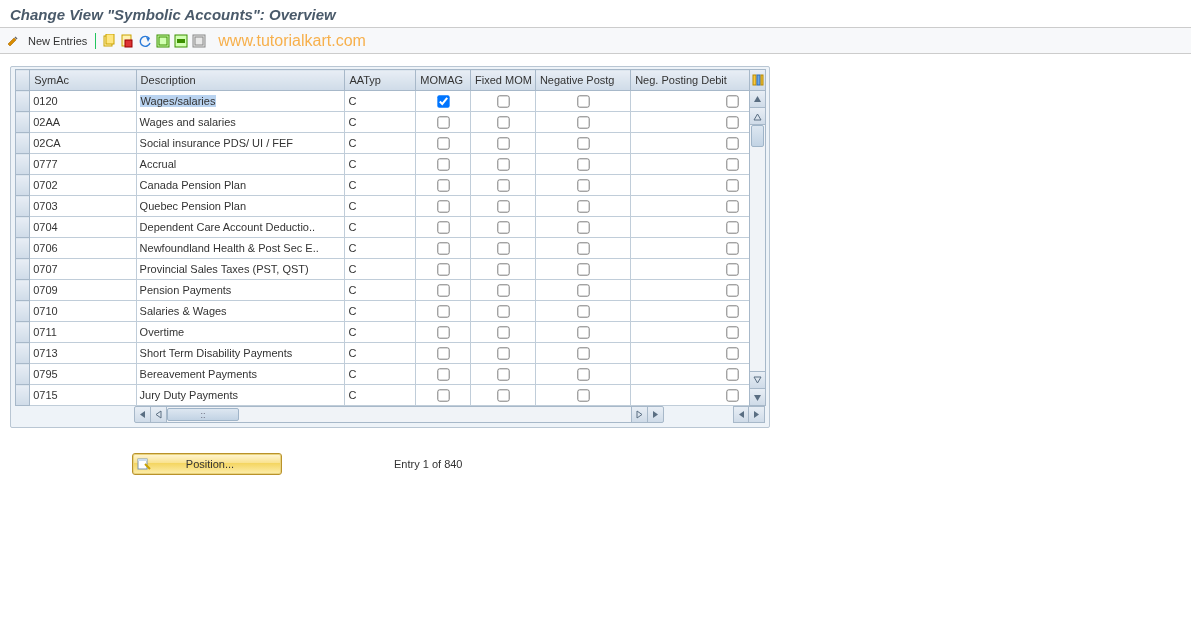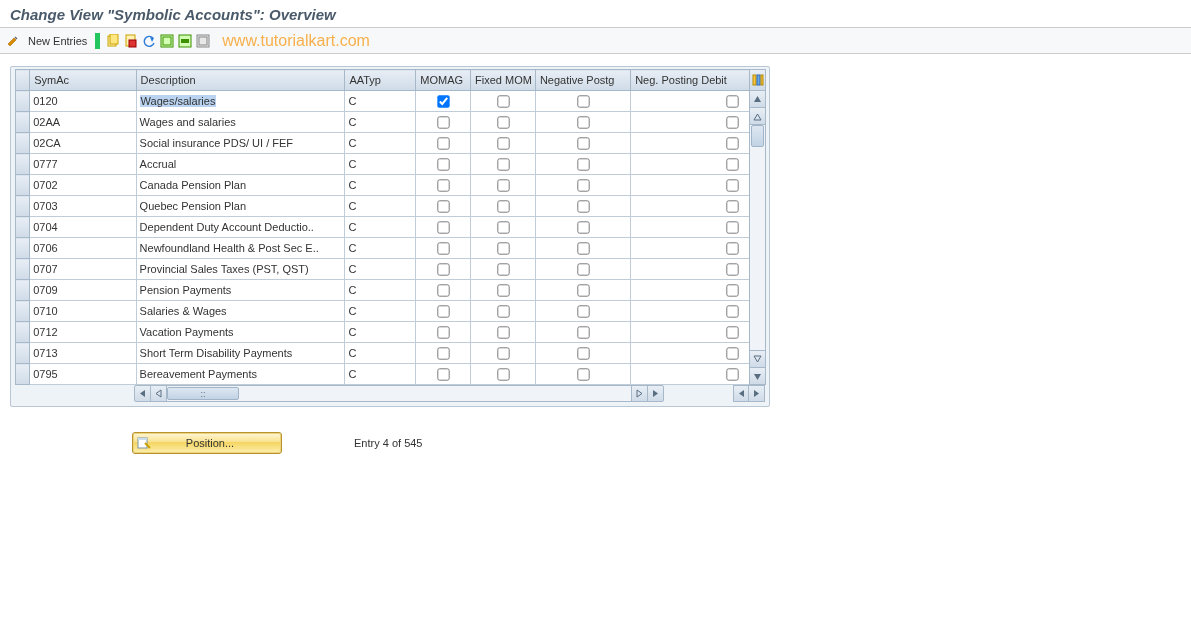--- a/index.html
+++ b/index.html
@@ -30,21 +30,21 @@
   }
   .toolbar .icon {
     width: 14px; height: 14px;
     display: flex; align-items: center; justify-content: center;
     cursor: pointer;
   }
   .new-entries-btn {
     padding: 2px 8px 2px 4px;
     cursor: pointer;
     display: flex; align-items: center;
-    border-right: 5px solid #22c55e;
+    border-right: 1px solid #22c55e;
     margin-right: 2px;
   }
   .watermark {
     margin-left: 8px;
     color: #F7B04C;
     font-size: 16px;
     letter-spacing: 0px;
   }
 
   .outer-panel {
@@ -154,21 +154,21 @@
   .hscroll .arrow.r { border-left:1px solid #a7b8c9; border-right:none;}
   .hscroll .track { flex:1; position:relative; background:#f0f3f7;}
   .hscroll .thumb { position:absolute; left:0; top:1px; bottom:1px; width:72px; background:linear-gradient(#dde7f1,#c2d3e4); border:1px solid #9fb4c8; border-radius:2px; display:flex;align-items:center;justify-content:center; font-size:9px; color:#667;}
   .hscroll .end { flex:1;}
   .hscroll .pair { width:16px; height:17px; display:flex;align-items:center;justify-content:center; cursor:pointer;
     background: linear-gradient(#e8eef5,#cfdbe8); border:1px solid #a7b8c9; border-left:none;}
   .hscroll .pair-wrap { display:flex; }
 
   .footer {
     margin: 24px 0 0 132px;
-    display:flex; align-items:center; gap: 72px;
+    display:flex; align-items:center; gap: 112px;
     height: 24px;
   }
   .position-btn {
     display:flex; align-items:center;
     height:22px;
     border:1px solid #b9922b;
     background: linear-gradient(#fff6d6,#f9e28e 45%,#f4d560 46%,#fdeead);
     border-radius:3px;
     padding: 0 18px 0 4px;
     cursor:pointer;
@@ -322,21 +322,21 @@
             <td>Quebec Pension Plan</td>
             <td>C</td>
             <td class="chkcell"><input type="checkbox" style=""></td>
             <td class="chkcell"><input type="checkbox" style=""></td>
             <td class="chkcell"><input type="checkbox" style=""></td>
             <td class="chkcell" colspan="2" style="text-align:right;padding-right:22px"><input type="checkbox" style=""></td>
           </tr>
           <tr>
             <td class="rowsel"></td>
             <td>0704</td>
-            <td>Dependent Duty Account Deductio..</td>
+            <td>Dependent Care Account Deductio..</td>
             <td>C</td>
             <td class="chkcell"><input type="checkbox" style=""></td>
             <td class="chkcell"><input type="checkbox" style=""></td>
             <td class="chkcell"><input type="checkbox" style=""></td>
             <td class="chkcell" colspan="2" style="text-align:right;padding-right:22px"><input type="checkbox" style=""></td>
           </tr>
           <tr>
             <td class="rowsel"></td>
             <td>0706</td>
             <td>Newfoundland Health &amp; Post Sec E..</td>
@@ -371,42 +371,52 @@
             <td>0710</td>
             <td>Salaries &amp; Wages</td>
             <td>C</td>
             <td class="chkcell"><input type="checkbox" style=""></td>
             <td class="chkcell"><input type="checkbox" style=""></td>
             <td class="chkcell"><input type="checkbox" style=""></td>
             <td class="chkcell" colspan="2" style="text-align:right;padding-right:22px"><input type="checkbox" style=""></td>
           </tr>
           <tr>
             <td class="rowsel"></td>
-            <td>0712</td>
-            <td>Vacation Payments</td>
+            <td>0711</td>
+            <td>Overtime</td>
             <td>C</td>
             <td class="chkcell"><input type="checkbox" style=""></td>
             <td class="chkcell"><input type="checkbox" style=""></td>
             <td class="chkcell"><input type="checkbox" style=""></td>
             <td class="chkcell" colspan="2" style="text-align:right;padding-right:22px"><input type="checkbox" style=""></td>
           </tr>
           <tr>
             <td class="rowsel"></td>
             <td>0713</td>
             <td>Short Term Disability Payments</td>
             <td>C</td>
             <td class="chkcell"><input type="checkbox" style=""></td>
             <td class="chkcell"><input type="checkbox" style=""></td>
             <td class="chkcell"><input type="checkbox" style=""></td>
             <td class="chkcell" colspan="2" style="text-align:right;padding-right:22px"><input type="checkbox" style=""></td>
           </tr>
           <tr>
             <td class="rowsel"></td>
             <td>0795</td>
             <td>Bereavement Payments</td>
+            <td>C</td>
+            <td class="chkcell"><input type="checkbox" style=""></td>
+            <td class="chkcell"><input type="checkbox" style=""></td>
+            <td class="chkcell"><input type="checkbox" style=""></td>
+            <td class="chkcell" colspan="2" style="text-align:right;padding-right:22px"><input type="checkbox" style=""></td>
+          </tr>
+          <tr>
+            <td class="rowsel"></td>
+            <td>0715</td>
+            <td>Jury Duty Payments</td>
             <td>C</td>
             <td class="chkcell"><input type="checkbox" style=""></td>
             <td class="chkcell"><input type="checkbox" style=""></td>
             <td class="chkcell"><input type="checkbox" style=""></td>
             <td class="chkcell" colspan="2" style="text-align:right;padding-right:22px"><input type="checkbox" style=""></td>
           </tr>
         </tbody>
     </table>
 
     <div class="right-scroll">
@@ -492,14 +502,14 @@
   <div class="position-btn">
     <span class="ic">
       <svg width="14" height="14">
           <rect x="1" y="2" width="9" height="10" fill="#fff" stroke="#7a93ad"></rect>
           <rect x="1" y="2" width="9" height="2" fill="#cadcf0"></rect>
           <path d="M8 7 L13 12" stroke="#caa200" stroke-width="2"></path>
         </svg>
     </span>
     <span style="flex:1; text-align:center;">Position...</span>
   </div>
-  <span class="entry-text">Entry 4 of 545</span>
+  <span class="entry-text">Entry 1 of 840</span>
 </div>
 
 </body></html>

